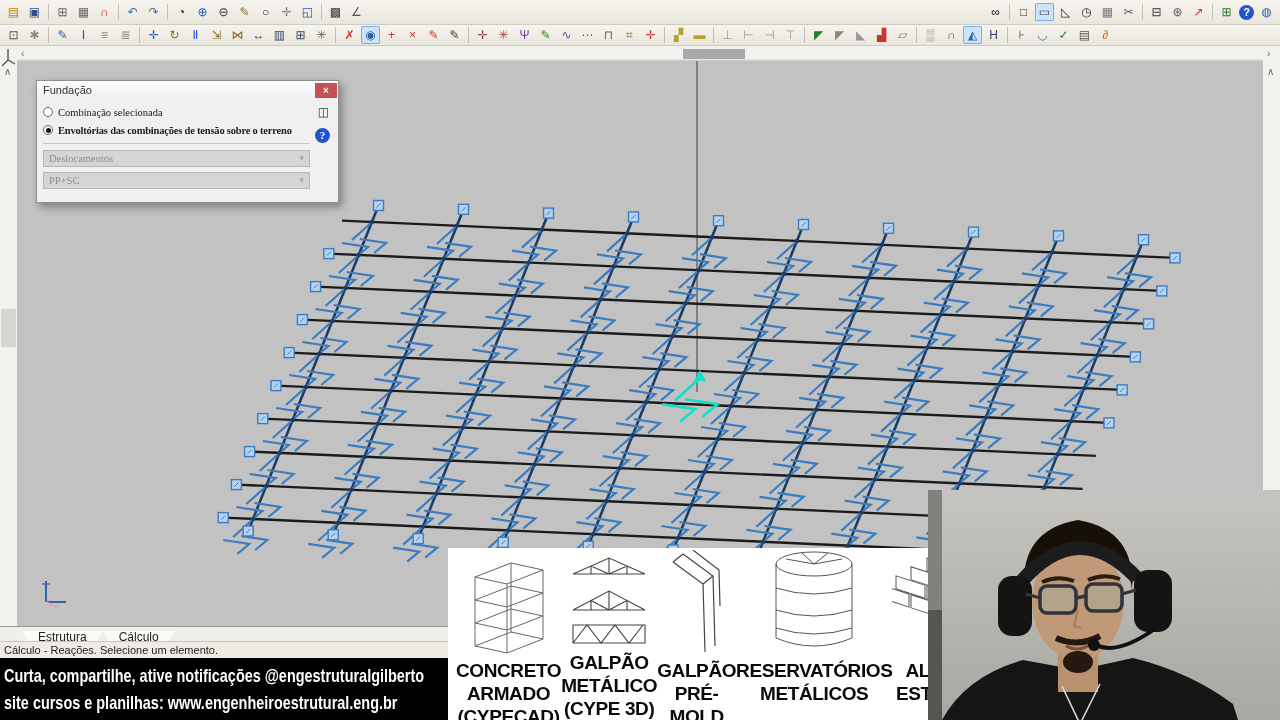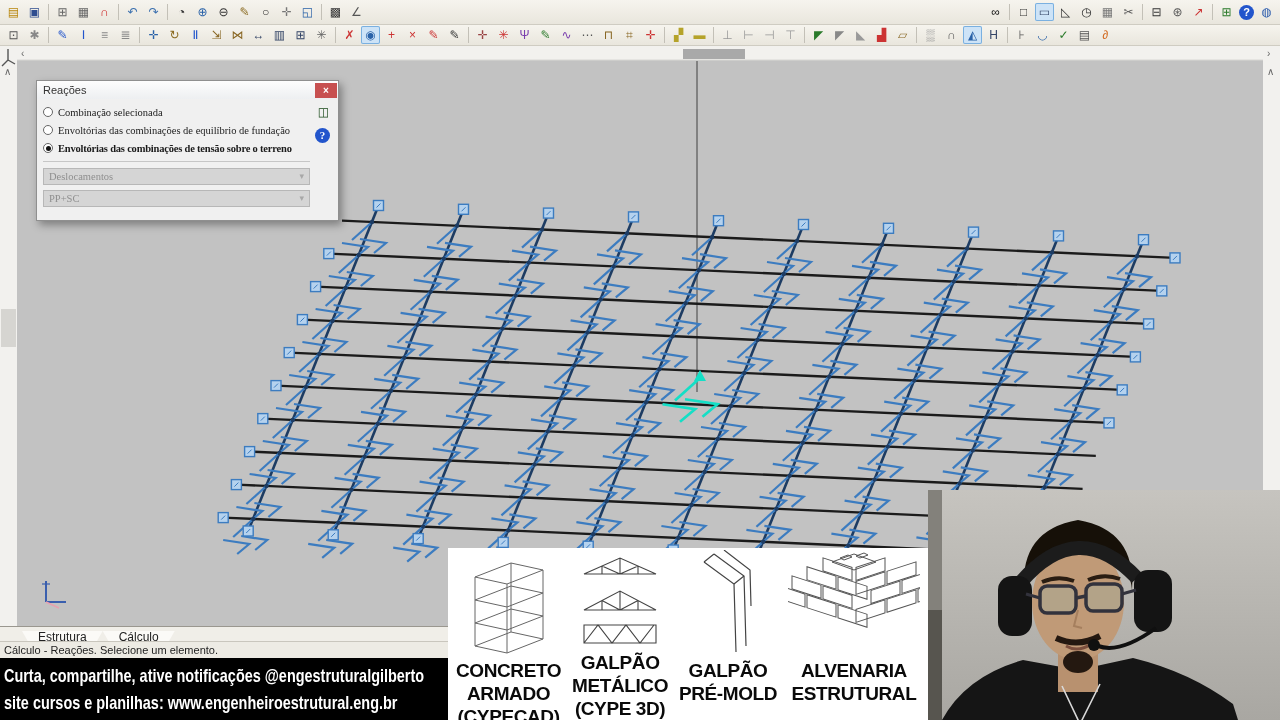--- a/index.html
+++ b/index.html
@@ -693,32 +693,28 @@
   </svg>
 <span class="scroll-arrow" style="left:21px;top:49px;">‹</span>
 <span class="scroll-arrow" style="left:4px;top:67px;">∧</span>
 <span class="scroll-arrow" style="left:1267px;top:49px;">›</span>
 <span class="scroll-arrow" style="left:1267px;top:67px;">∧</span>
 <div class="thumb-h"></div>
 <div class="thumb-l"></div>
 
 <div class="dialog">
   <div class="dialog-title">
-    <span>Reações</span>
+    <span>Fundação</span>
     <span class="close">×</span>
   </div>
   <div class="dialog-body">
     <div id="dlg-radios">
         <div class="radio-row">
           <span class="rdot"></span>
           <span>Combinação selecionada</span>
-        </div>
-        <div class="radio-row">
-          <span class="rdot"></span>
-          <span>Envoltórias das combinações de equilíbrio de fundação</span>
         </div>
         <div class="radio-row bold">
           <span class="rdot on"></span>
           <span>Envoltórias das combinações de tensão sobre o terreno</span>
         </div>
       </div>
     <div class="sepline"></div>
     <div id="dlg-fields">
         <div class="field">
           <span>Deslocamentos</span>
@@ -788,20 +784,37 @@
 <path d="M16,4 L46,26 L48,96"></path>
             <path d="M6,12 L36,34 L38,102"></path>
             <path d="M26,0 L52,20 L53,56"></path>
 <path d="M46,26 L36,34 M16,4 L6,12"></path>
           </g>
         </svg>
       </div>
       <div class="lbl">
         <div>GALPÃO</div>
         <div>PRÉ-MOLD</div>
+      </div>
+    </div>
+    <div class="panel-item">
+      <div class="draw">
+        <svg width="84" height="112" viewBox="0 0 84 112">
+          <g stroke="#555" fill="none" stroke-width="1">
+<ellipse cx="42" cy="16" rx="38" ry="12"></ellipse>
+            <path d="M4,16 V90 M80,16 V90"></path>
+<path d="M4,90 Q42,106 80,90"></path>
+            <path d="M4,40 Q42,52 80,40 M4,62 Q42,74 80,62 M4,80 Q42,92 80,80"></path>
+<path d="M42,16 L14,11 M42,16 L30,5 M42,16 L56,5 M42,16 L70,11"></path>
+          </g>
+        </svg>
+      </div>
+      <div class="lbl">
+        <div>RESERVATÓRIOS</div>
+        <div>METÁLICOS</div>
       </div>
     </div>
     <div class="panel-item">
       <div class="draw">
         <svg width="132" height="104" viewBox="0 0 132 104">
           <g stroke="#555" fill="none" stroke-width="1">
 <g transform="translate(66,16) skewY(18)">
               <rect x="-31" y="0" width="29" height="13"></rect>
 <rect x="-16" y="14" width="29" height="13"></rect>
               <rect x="-47" y="14" width="29" height="13"></rect>

